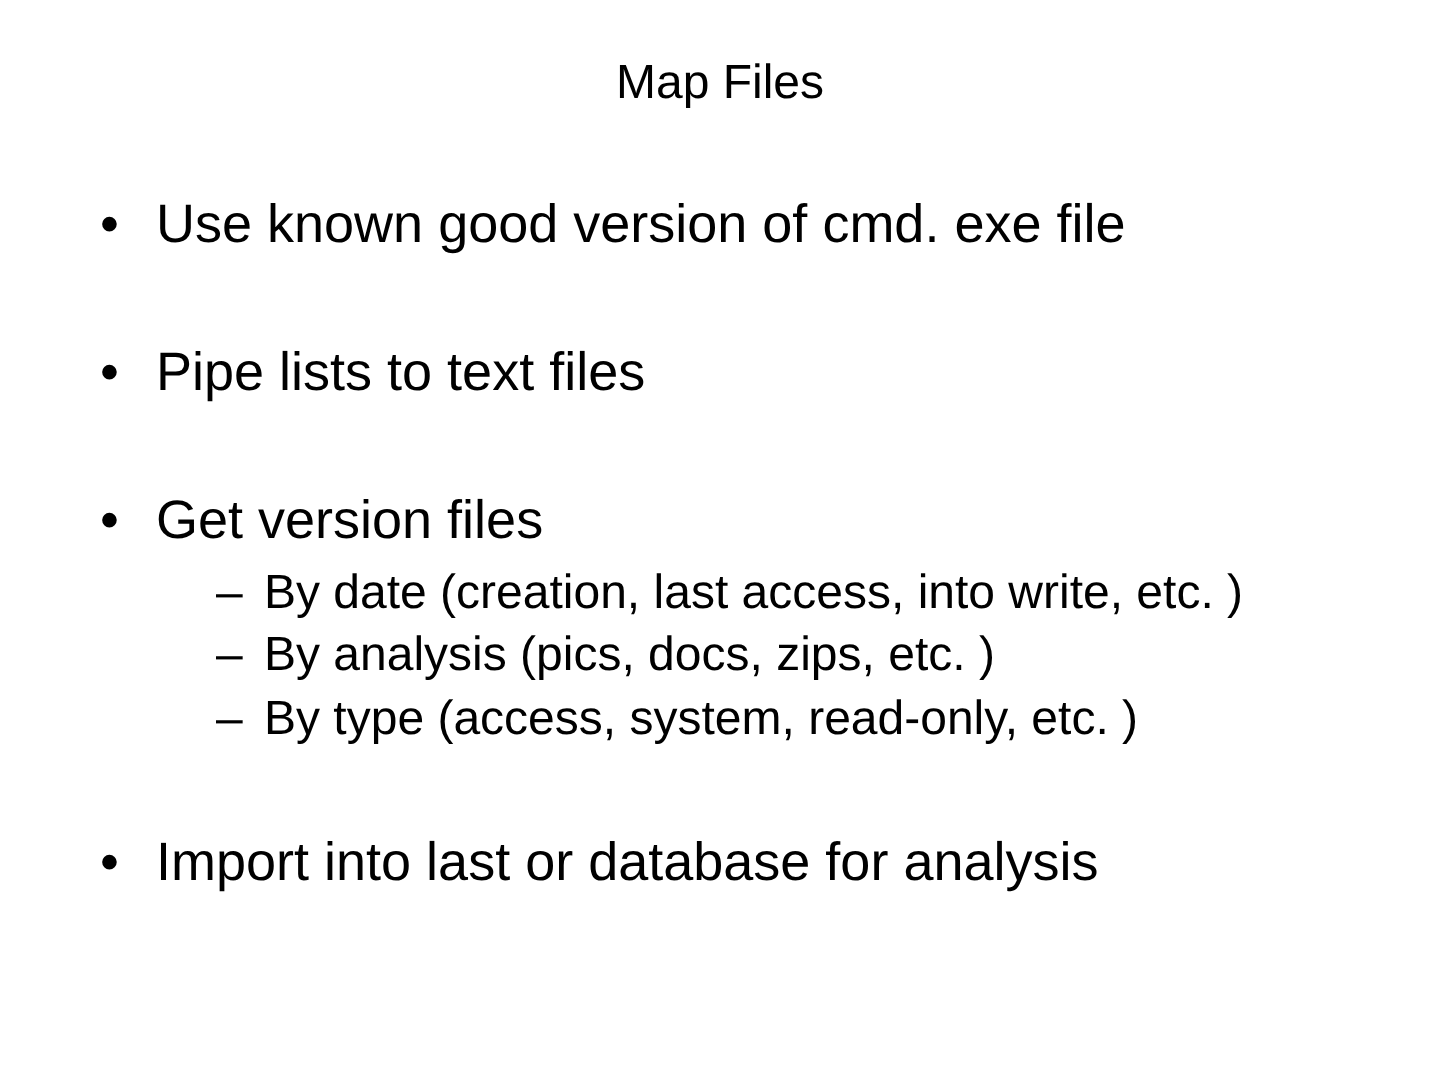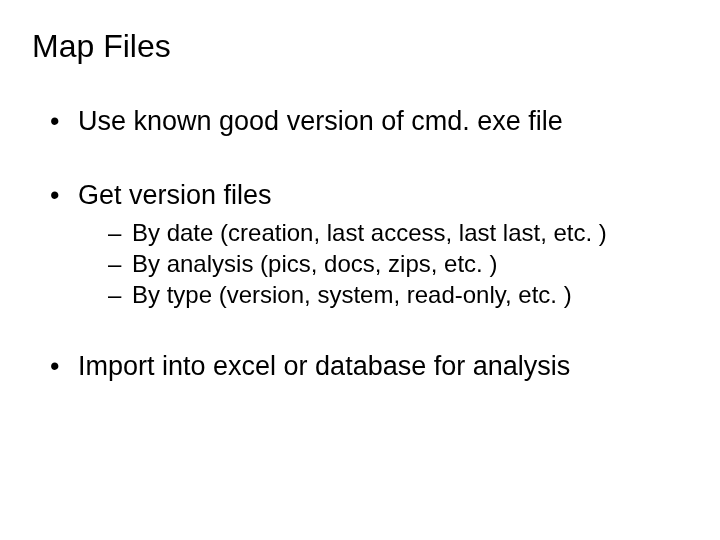--- a/index.html
+++ b/index.html
@@ -9,23 +9,23 @@
     }
     body {
       width: 720px;
       height: 540px;
       background: #ffffff;
       font-family: Arial, Helvetica, sans-serif;
       color: #000000;
       padding: 24px 32px;
     }
     .slide-title {
-      font-size: 32px;
+      font-size: 24px;
       font-weight: 400;
-      text-align: left;
+      text-align: center;
       margin-bottom: 36px;
       margin-top: 4px;
     }
     .bullet-list {
       list-style: none;
       padding-left: 18px;
     }
     .bullet-item {
       font-size: 27px;
       line-height: 1.25;
@@ -59,22 +59,23 @@
       top: 0;
     }
   </style>
 </head>
 <body>
 
 <h1 class="slide-title">Map Files</h1>
 
 <ul class="bullet-list">
   <li class="bullet-item"><span>Use known good version of cmd. exe file</span></li>
+  <li class="bullet-item"><span>Pipe lists to text files</span></li>
   <li class="bullet-item">
     <span>Get version files</span>
     <ul class="sub-list">
-      <li class="sub-item"><span>By date (creation, last access, last last, etc. )</span></li>
+      <li class="sub-item"><span>By date (creation, last access, into write, etc. )</span></li>
       <li class="sub-item"><span>By analysis (pics, docs, zips, etc. )</span></li>
-      <li class="sub-item"><span>By type (version, system, read-only, etc. )</span></li>
+      <li class="sub-item"><span>By type (access, system, read-only, etc. )</span></li>
     </ul>
   </li>
-  <li class="bullet-item"><span>Import into excel or database for analysis</span></li>
+  <li class="bullet-item"><span>Import into last or database for analysis</span></li>
 </ul>
 
 </body></html>

